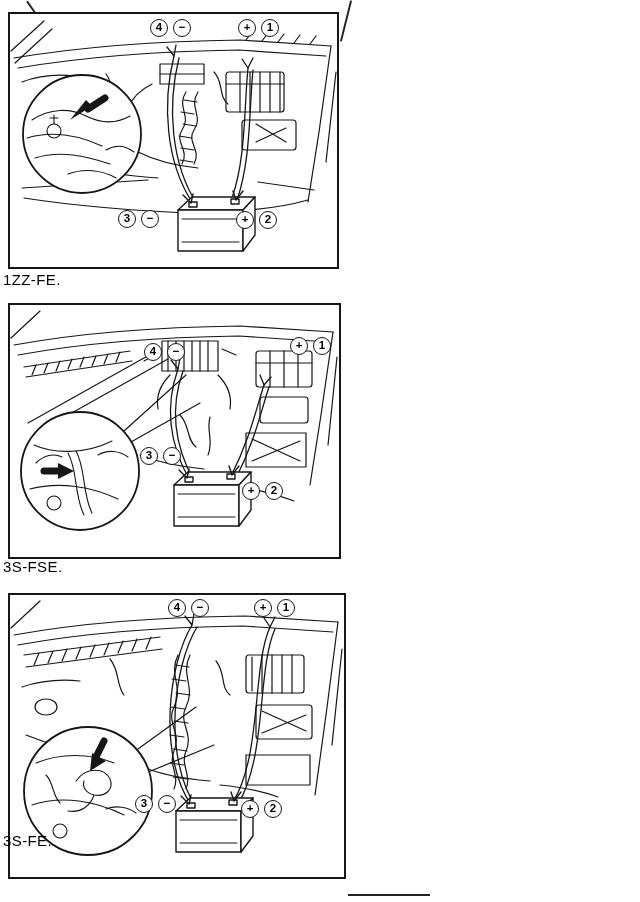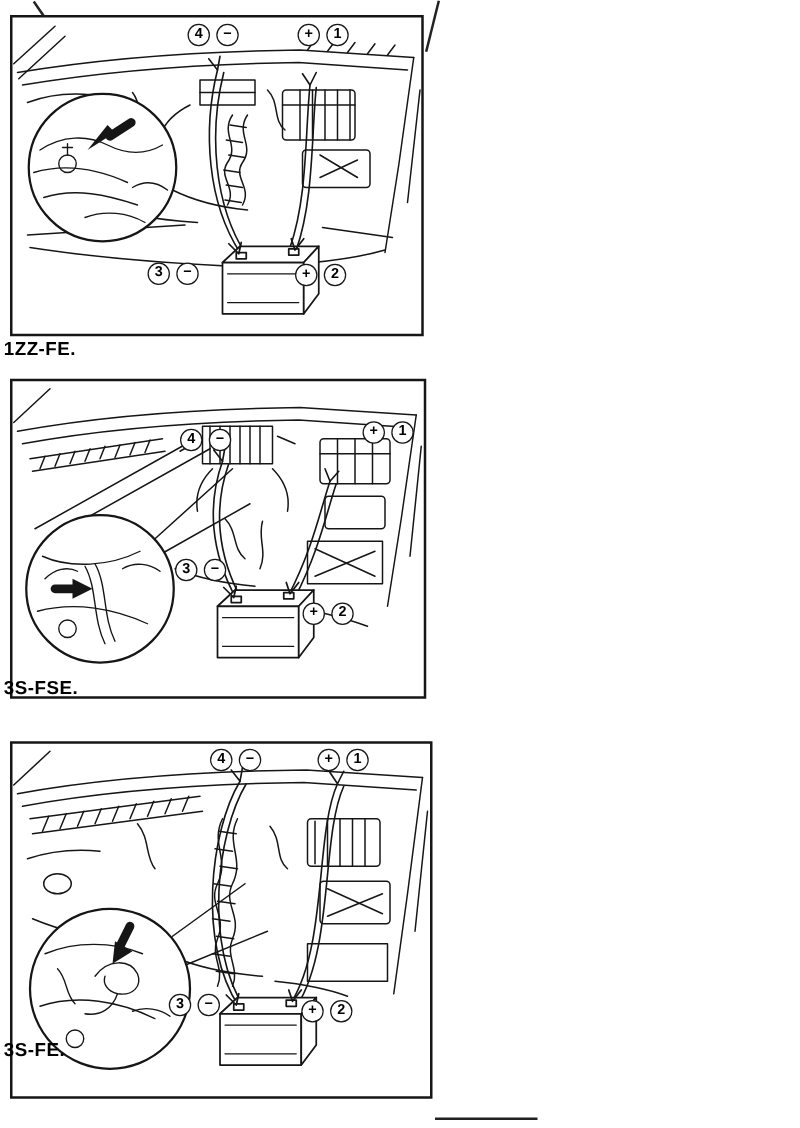--- a/index.html
+++ b/index.html
@@ -14,21 +14,21 @@
   .conn{
     position:absolute;display:flex;align-items:center;gap:5px;z-index:5;
   }
   .marker{
     width:18px;height:18px;border:1.8px solid #161616;border-radius:50%;
     display:flex;align-items:center;justify-content:center;
     font-size:11.5px;font-weight:700;background:#fff;box-sizing:border-box;
     line-height:1;
   }
   .caption{
-    position:absolute;left:3px;font-size:15px;font-weight:700;
+    position:absolute;left:3px;font-size:15px;font-weight:400;
     letter-spacing:0.4px;color:#000;text-align:right;
   }
   .artifact{position:absolute;background:#222;}
 </style>
 </head>
 <body>
 
 <div class="page">
 
   <svg width="0" height="0" style="position:absolute" aria-hidden="true">
@@ -186,21 +186,21 @@
     </div>
     <div class="conn" style="left:130px;top:142px">
       <span class="marker">3</span>
       <span class="marker">−</span>
     </div>
     <div class="conn" style="left:232px;top:177px">
       <span class="marker">+</span>
       <span class="marker">2</span>
     </div>
   </div>
-  <div class="caption" style="top:542px">3S-FSE.</div>
+  <div class="caption" style="top:558px">3S-FSE.</div>
 
   <div class="panel" style="left:8px;top:593px;width:338px;height:286px;">
     <svg viewBox="0 0 334 282" preserveAspectRatio="none">
       <g stroke="#161616" fill="none" stroke-width="1.2" stroke-linecap="round" stroke-linejoin="round">
         <path d="M4,40 C70,28 150,22 235,21 L328,27"></path>
         <path d="M8,50 C74,38 152,32 233,31 L323,37"></path>
         <path d="M1,33 L30,6"></path>
         <path d="M328,27 L316,120 L305,200"></path>
         <path d="M332,54 L322,150"></path>
         <path d="M14,60 L150,42"></path>

